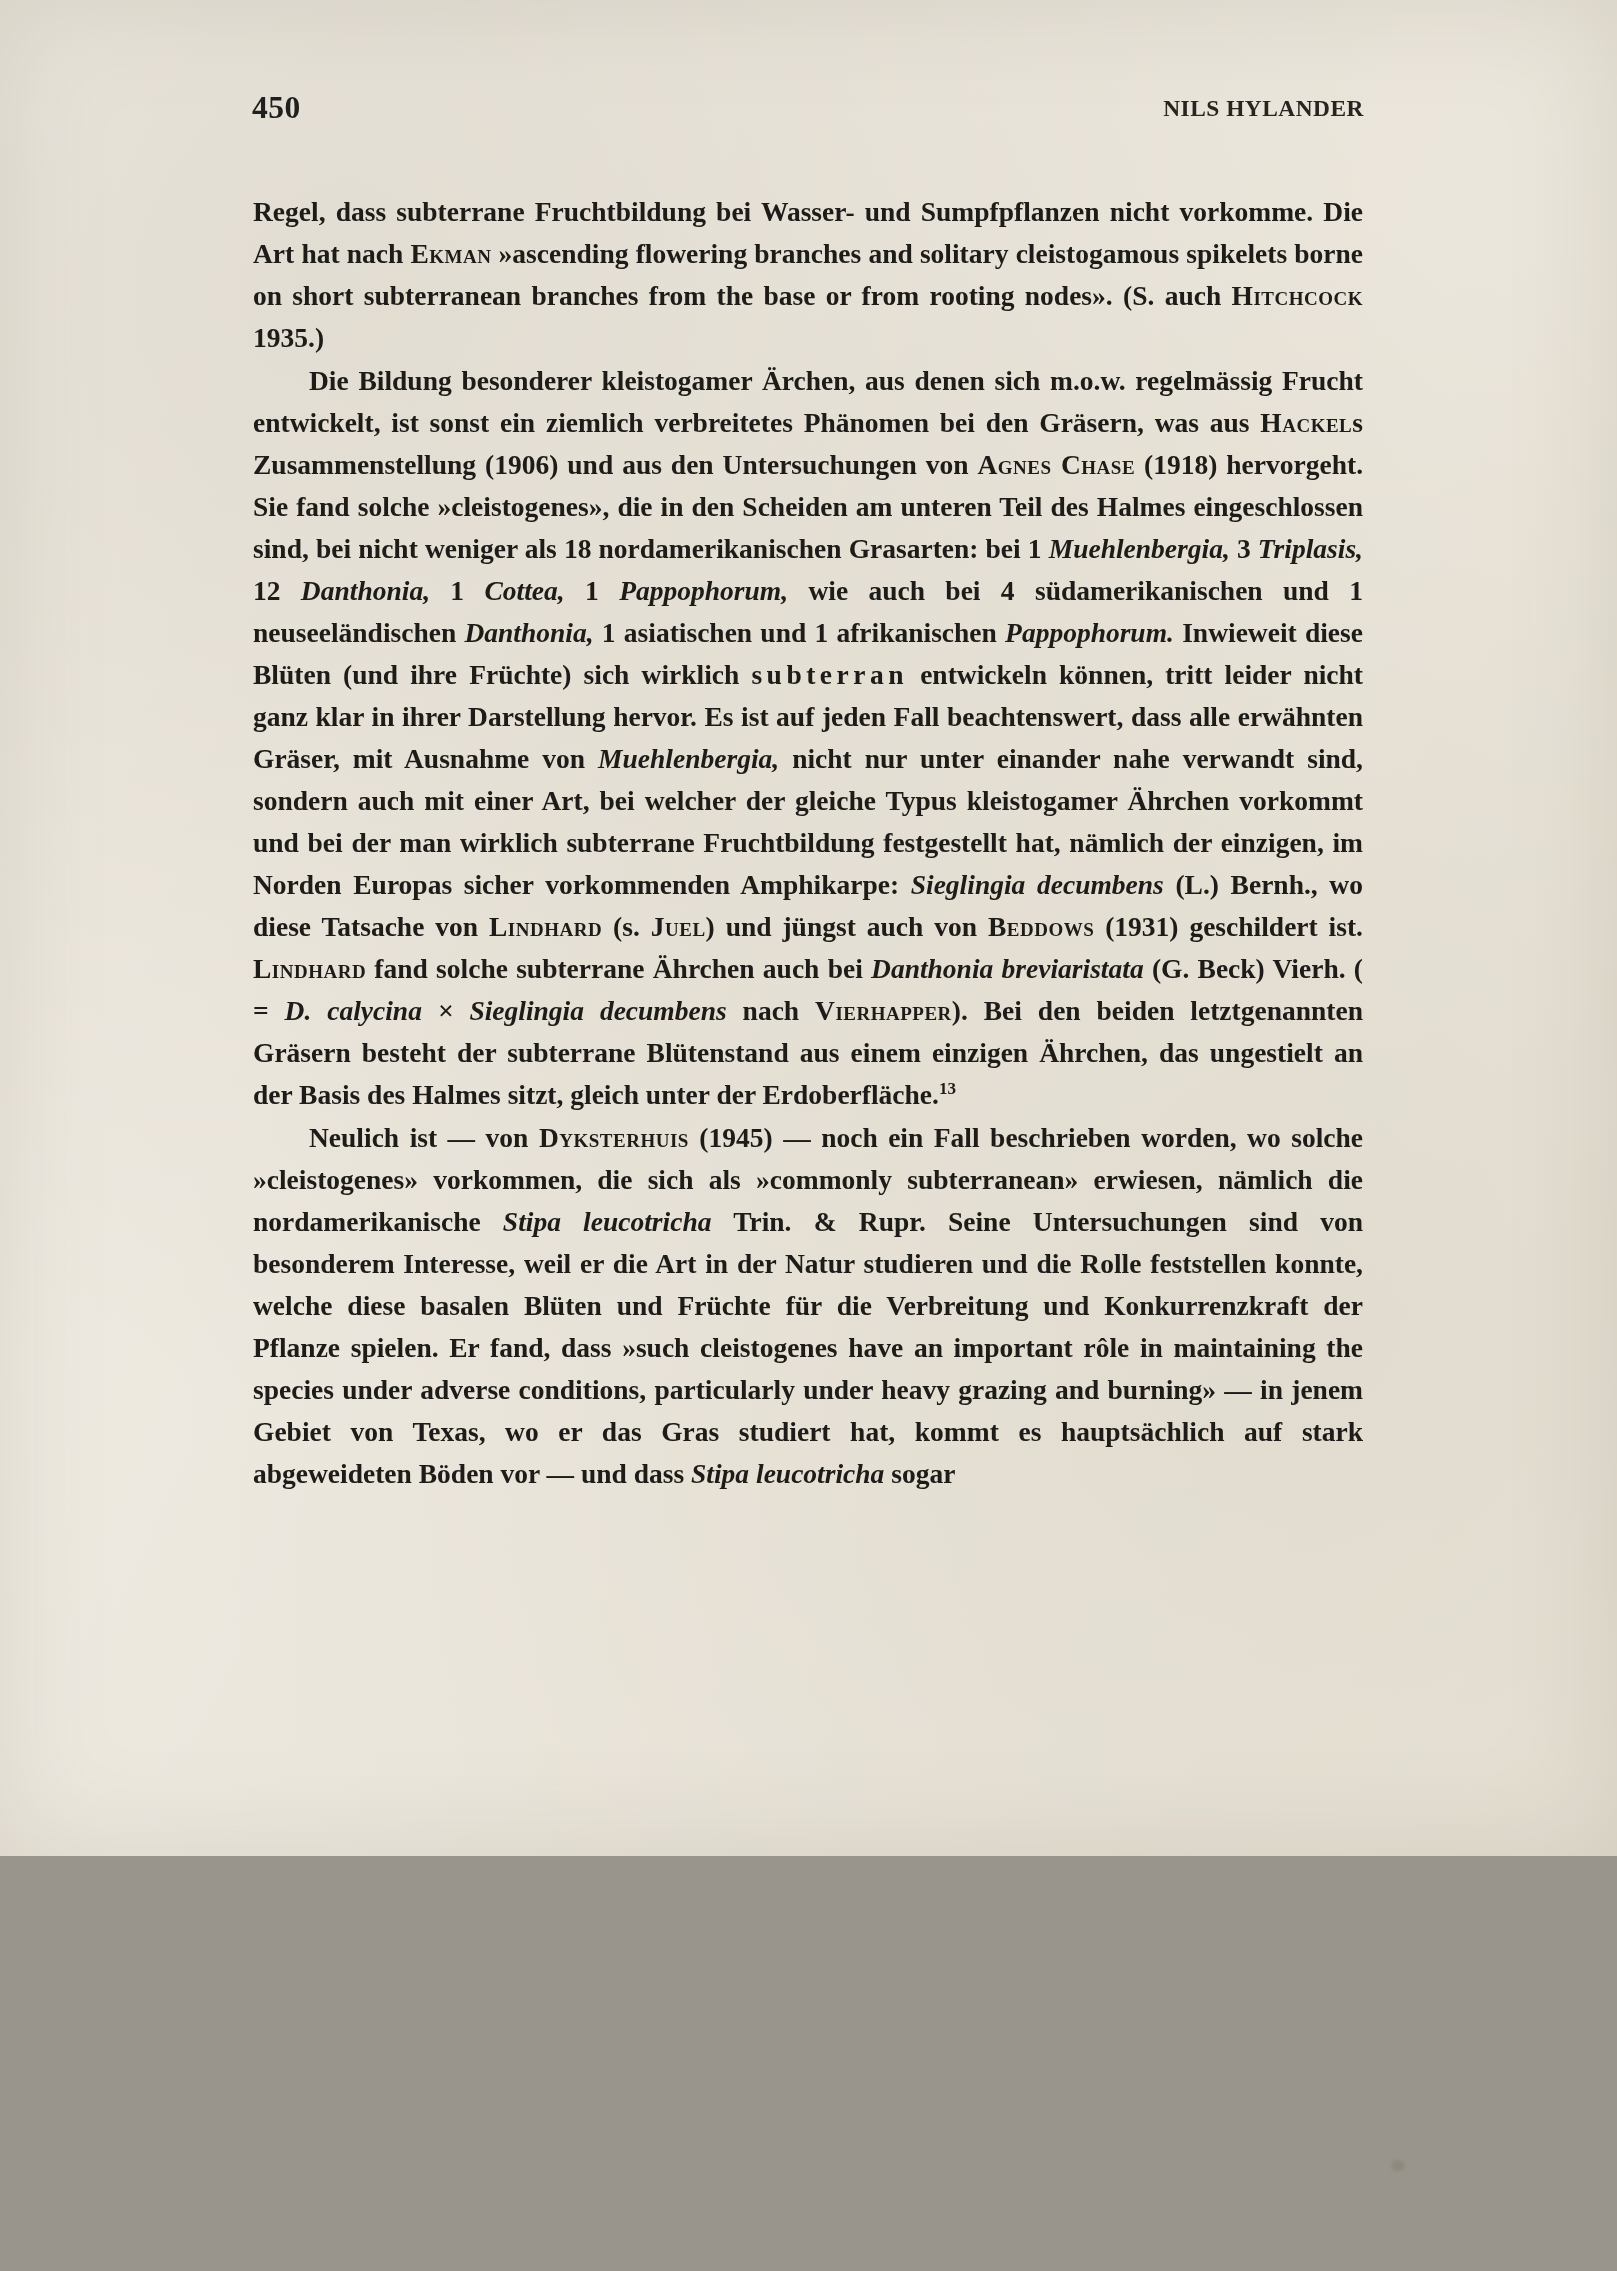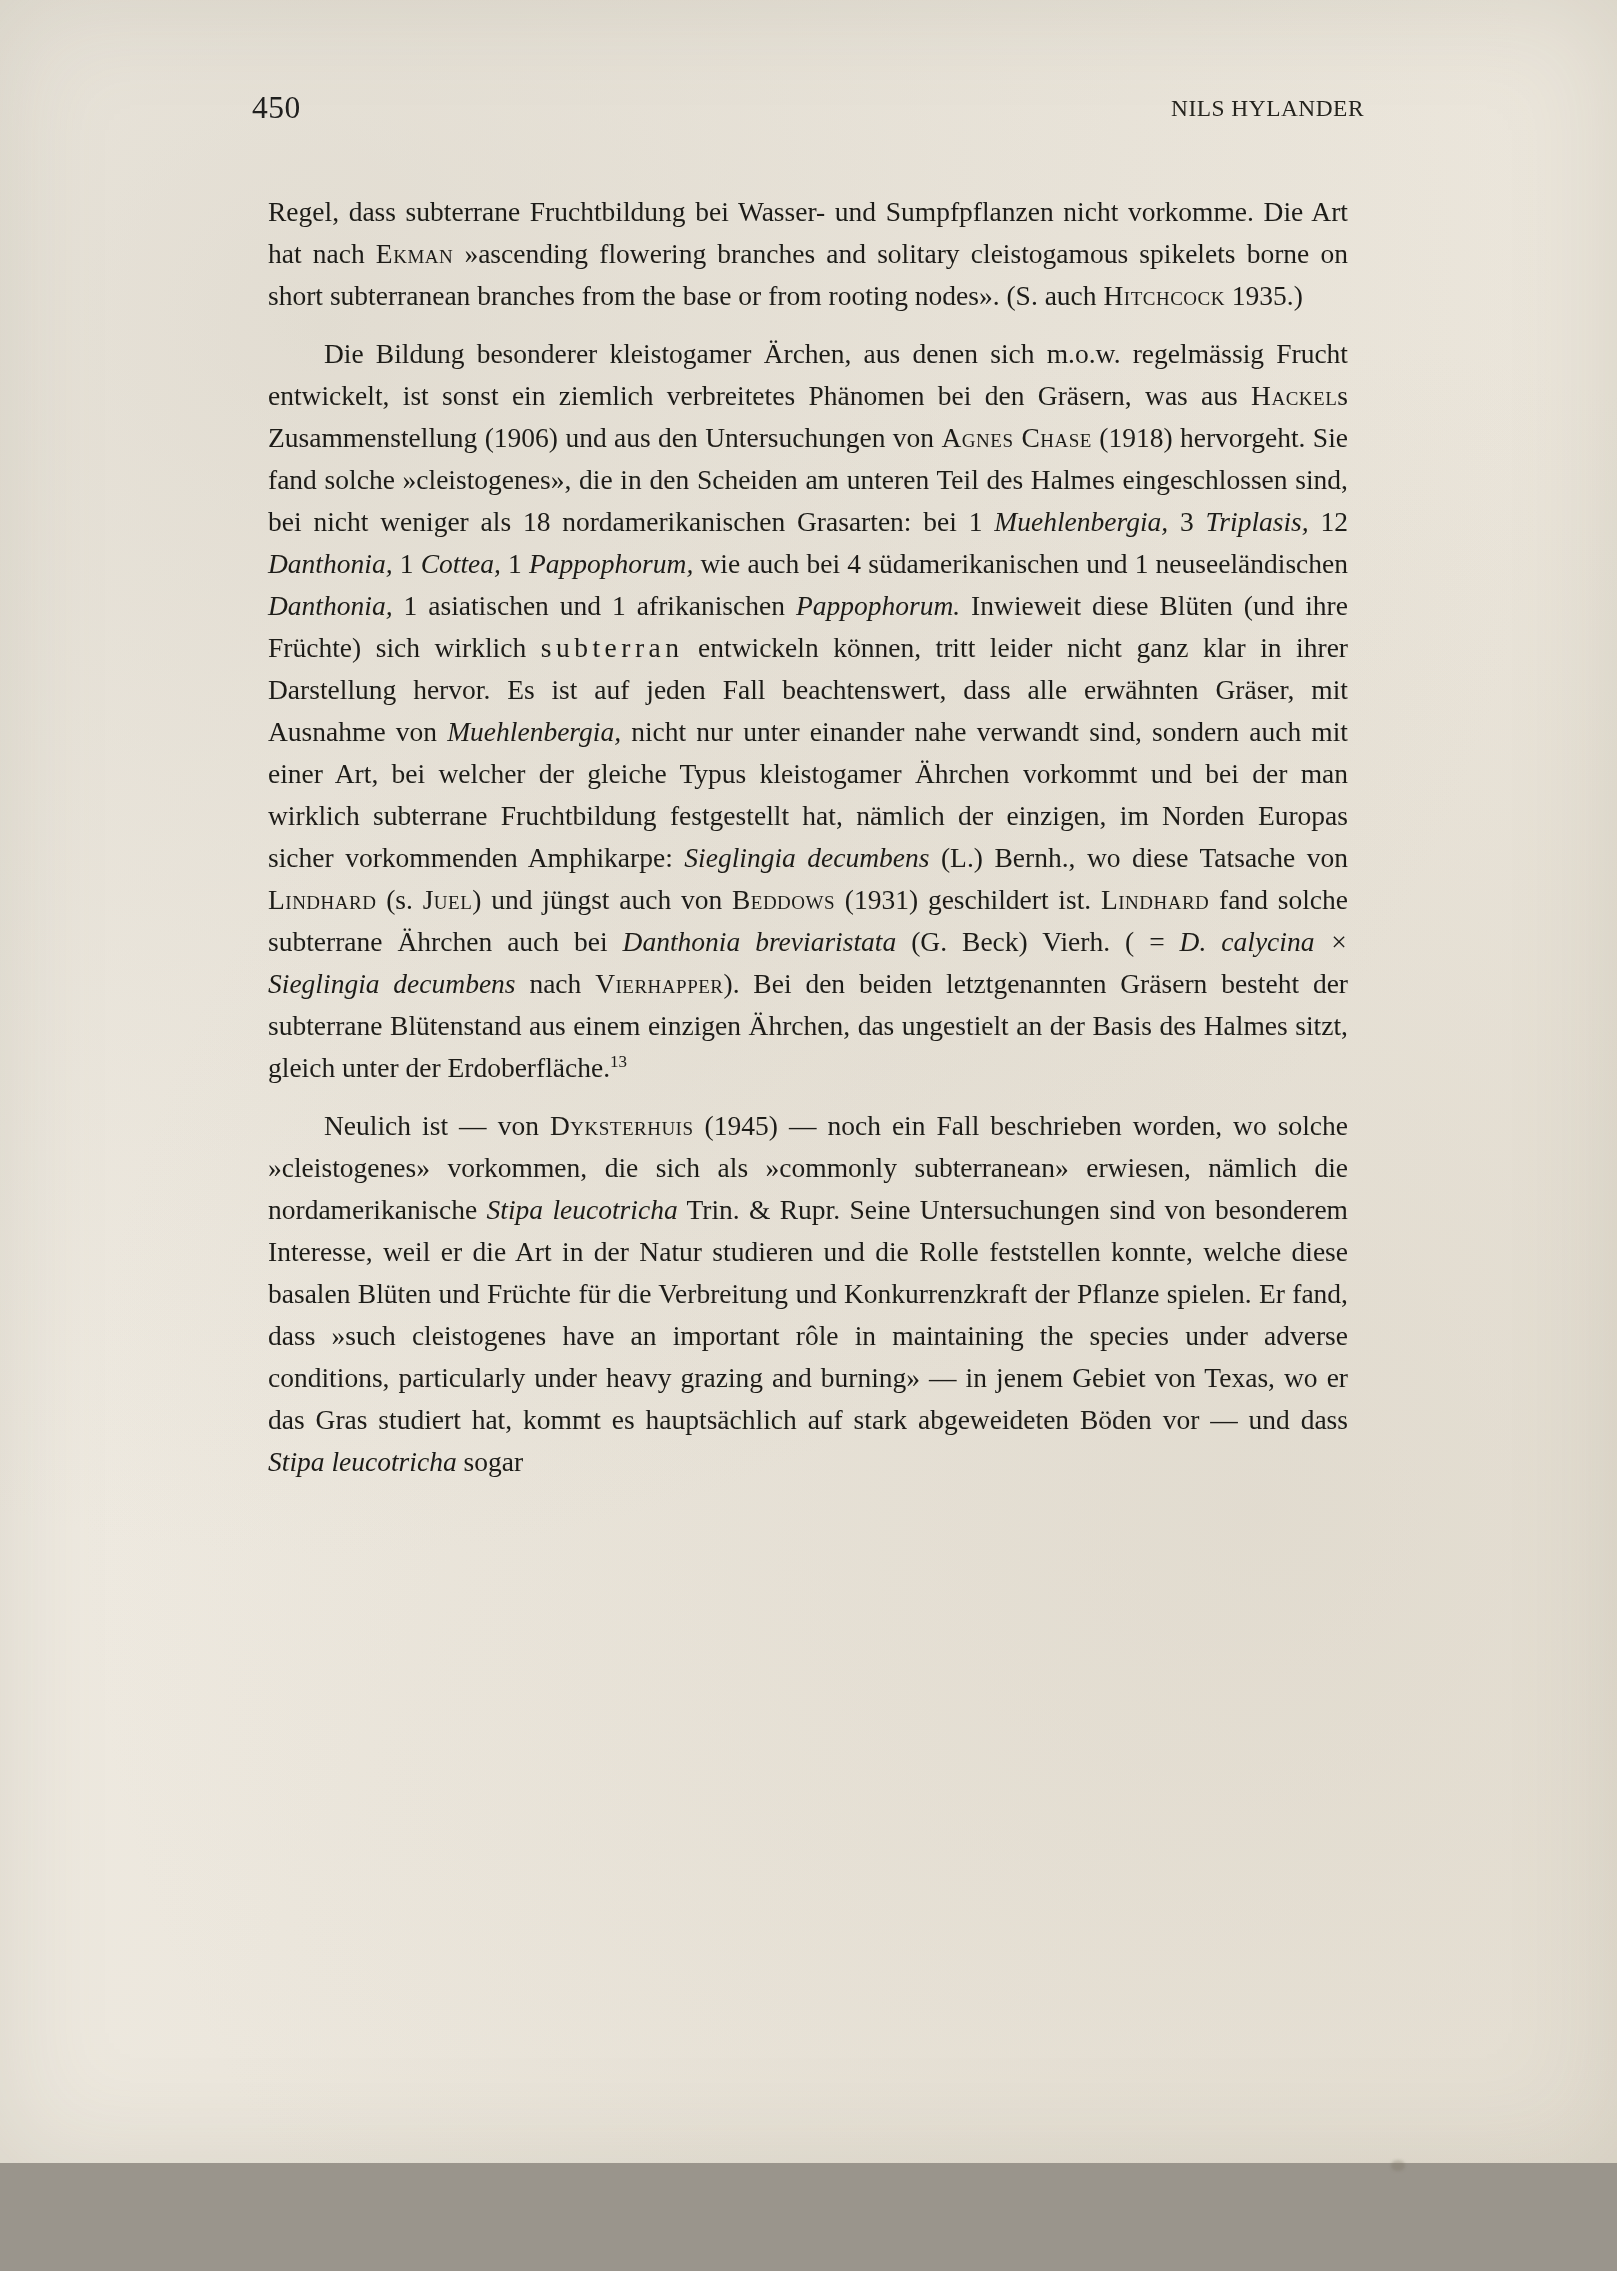--- a/index.html
+++ b/index.html
@@ -9,27 +9,28 @@
   }
   body {
     width: 1617px;
     height: 2272px;
     overflow: hidden;
     font-family: "Liberation Serif", serif;
   }
   .page {
     position: relative;
     width: 1617px;
-    height: 2163px;
+    height: 1856px;
     background: #efebe2;
     background-image:
       radial-gradient(circle at 20% 15%, rgba(200,193,178,0.35) 0%, rgba(200,193,178,0) 55%),
       radial-gradient(circle at 78% 70%, rgba(206,199,185,0.30) 0%, rgba(206,199,185,0) 60%),
       linear-gradient(115deg, #f2eee6 0%, #ece7dd 45%, #e8e2d6 100%);
     box-sizing: border-box;
+    font-weight: bold;
   }
   .page::after {
     content: "";
     position: absolute;
     inset: 0;
     pointer-events: none;
     box-shadow: inset 0 0 108px rgba(130,120,100,0.18);
   }
   .content {
     position: absolute;
@@ -62,21 +63,21 @@
   .body-text {
     margin-top: 47px;
     font-size: 27.5px;
     line-height: 42px;
     color: #1d1c18;
     text-align: justify;
     text-justify: inter-word;
     -webkit-font-smoothing: antialiased;
   }
   .body-text p {
-    margin: 16px;
+    margin: 1px;
   }
   .indent {
     text-indent: 56px;
   }
   .sc {
     font-variant: small-caps;
     letter-spacing: 0.5px;
   }
   .it {
     font-style: italic;

